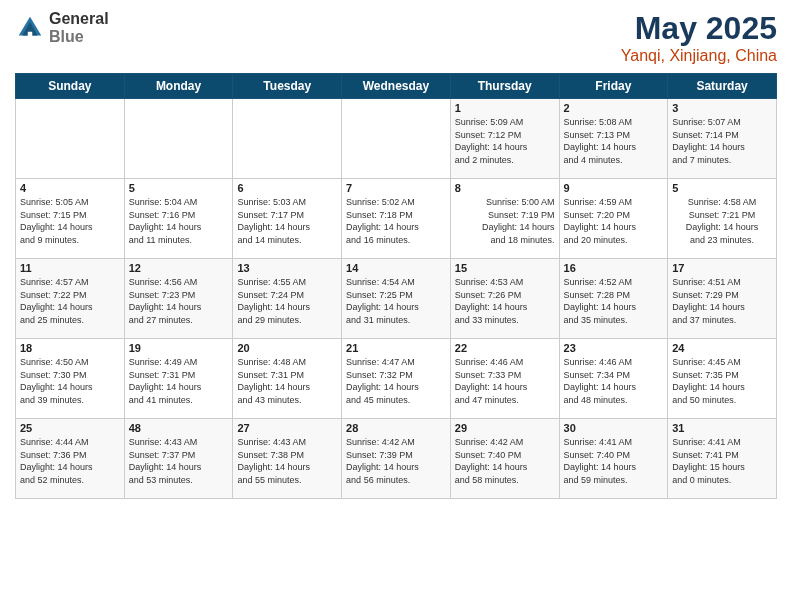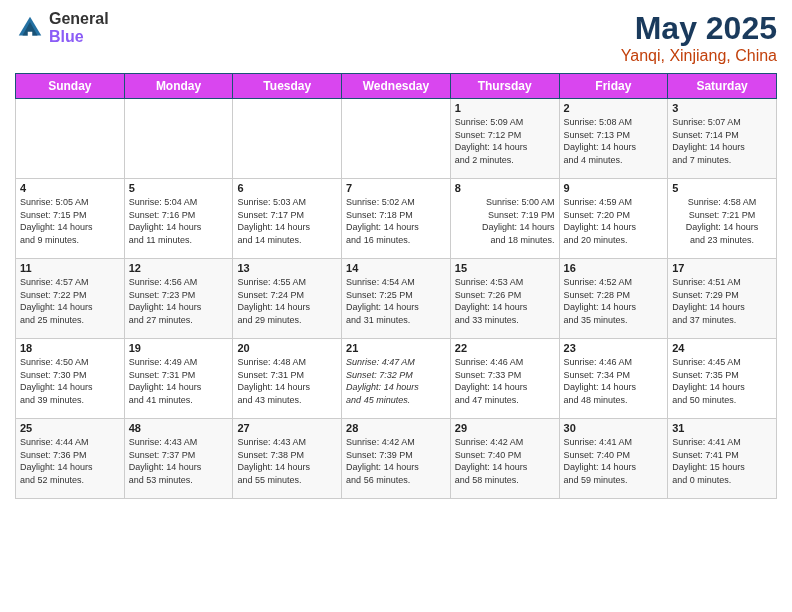--- a/index.html
+++ b/index.html
@@ -32,21 +32,21 @@
       line-height: 1.1;
     }
     .logo-general {
       font-size: 16px;
       font-weight: bold;
       color: #333;
     }
     .logo-blue {
       font-size: 16px;
       font-weight: bold;
-      color: #8b5cf6;
+      color: #737373;
     }
     .logo-icon {
       width: 30px;
       height: 30px;
     }
     .title-block {
       text-align: right;
     }
     .main-title {
       font-size: 32px;
@@ -56,21 +56,21 @@
     .subtitle {
       font-size: 16px;
       color: #c2410c;
     }
     table {
       width: 100%;
       border-collapse: collapse;
       table-layout: fixed;
     }
     thead tr th {
-      background-color: #d946ef;
+      background-color: #0c4a6e;
       color: #fff;
       text-align: center;
       padding: 5px 3px;
       font-size: 12px;
       font-weight: bold;
       border: 1px solid #1a5276;
     }
     tbody tr td {
       border: 1px solid #ccc;
       vertical-align: top;
@@ -279,21 +279,21 @@
           </td>
           <td>
             <div class="day-number">20</div>
             <div class="day-detail" style="white-space: pre-line;">Sunrise: 4:48 AM
 Sunset: 7:31 PM
 Daylight: 14 hours
 and 43 minutes.</div>
           </td>
           <td>
             <div class="day-number">21</div>
-            <div class="day-detail" style="white-space: pre-line; font-style: italic;">Sunrise: 4:47 AM
+            <div class="day-detail" style="white-space: pre-line;">Sunrise: 4:47 AM
 Sunset: 7:32 PM
 Daylight: 14 hours
 and 45 minutes.</div>
           </td>
           <td>
             <div class="day-number">22</div>
             <div class="day-detail" style="white-space: pre-line;">Sunrise: 4:46 AM
 Sunset: 7:33 PM
 Daylight: 14 hours
 and 47 minutes.</div>

